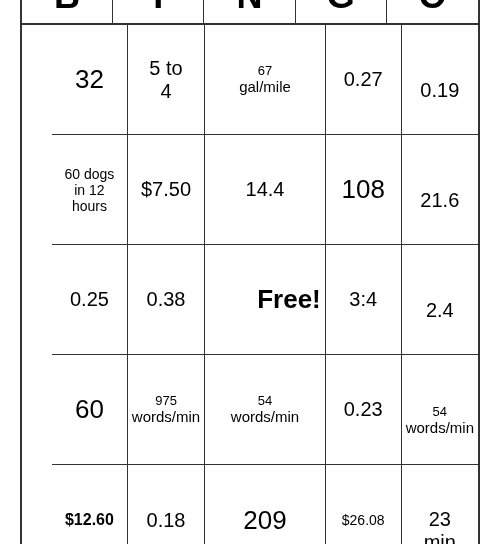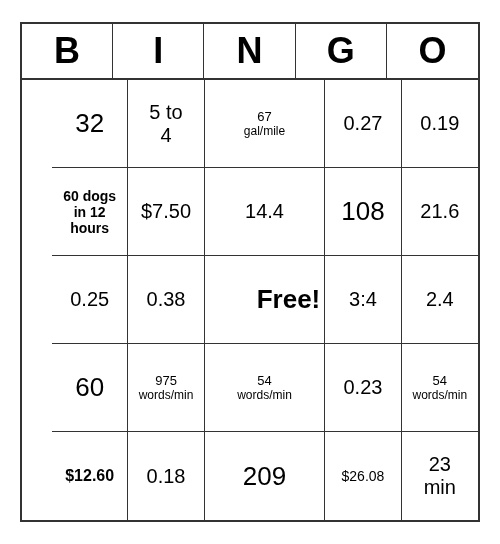--- a/index.html
+++ b/index.html
@@ -48,26 +48,27 @@
       flex-direction: column;
       justify-content: center;
       align-items: center;
       text-align: center;
       min-height: 88px;
       padding: 4px;
       position: relative;
     }
     .bingo-cell:nth-child(5n) {
       border-right: none;
+      margin-top: 22px;
     }
     .bingo-cell:nth-child(n+21) {
       border-bottom: none;
     }
     .cell-sub {
-      font-size: 12px;
+      font-size: 15px;
       line-height: 1.2;
     }
     .cell-large {
       font-size: 26px;
     }
     .cell-medium {
       font-size: 20px;
     }
     .cell-small {
       font-size: 13px;
@@ -103,21 +104,21 @@
         <div class="cell-sub" style="font-size: 13px;">67</div>
         <div class="cell-sub">gal/mile</div>
       </div>
       <div class="bingo-cell">
         <div class="cell-medium">0.27</div>
       </div>
       <div class="bingo-cell">
         <div class="cell-medium">0.19</div>
       </div>
       <div class="bingo-cell">
-        <div class="cell-small" style="font-size: 14px; font-weight: bold;">
+        <div class="cell-small" style="font-size: 14px;">
           <div>60 dogs</div>
           <div>in 12</div>
           <div>hours</div>
         </div>
       </div>
       <div class="bingo-cell">
         <div class="cell-medium">$7.50</div>
       </div>
       <div class="bingo-cell">
         <div class="cell-medium">14.4</div>

